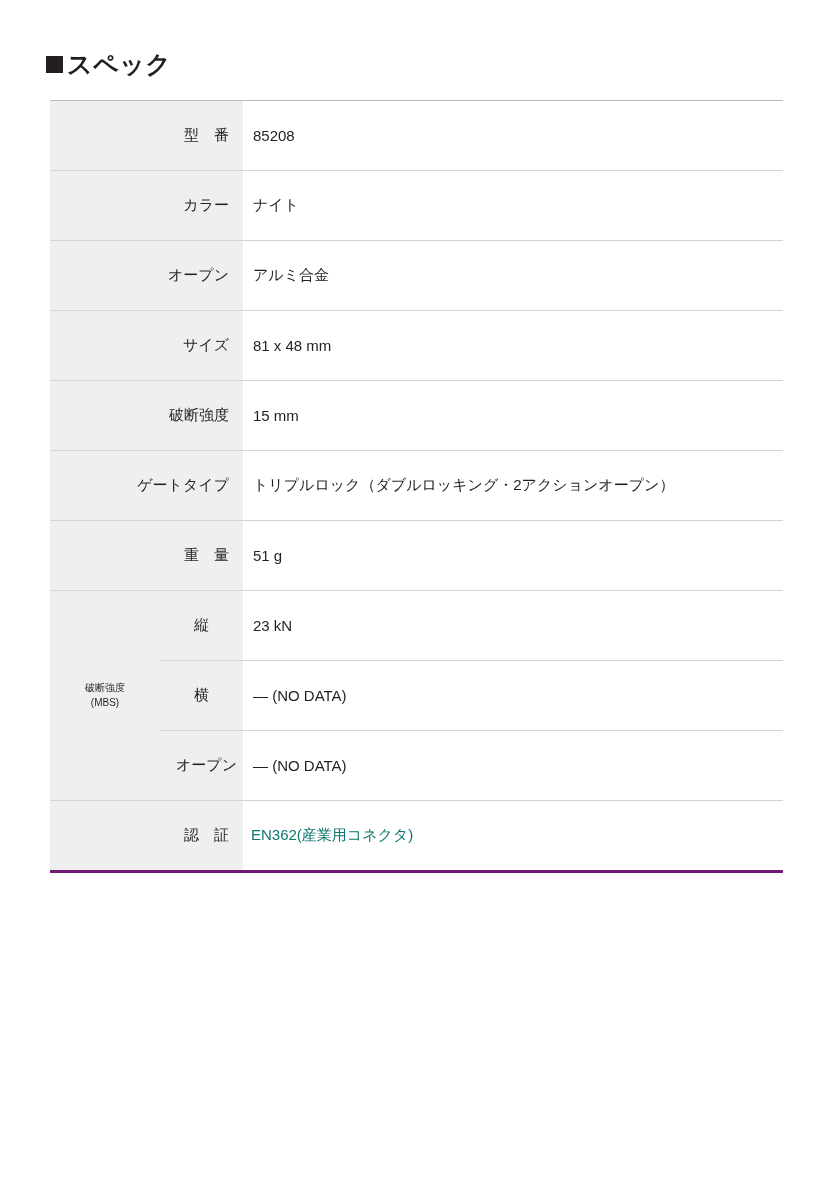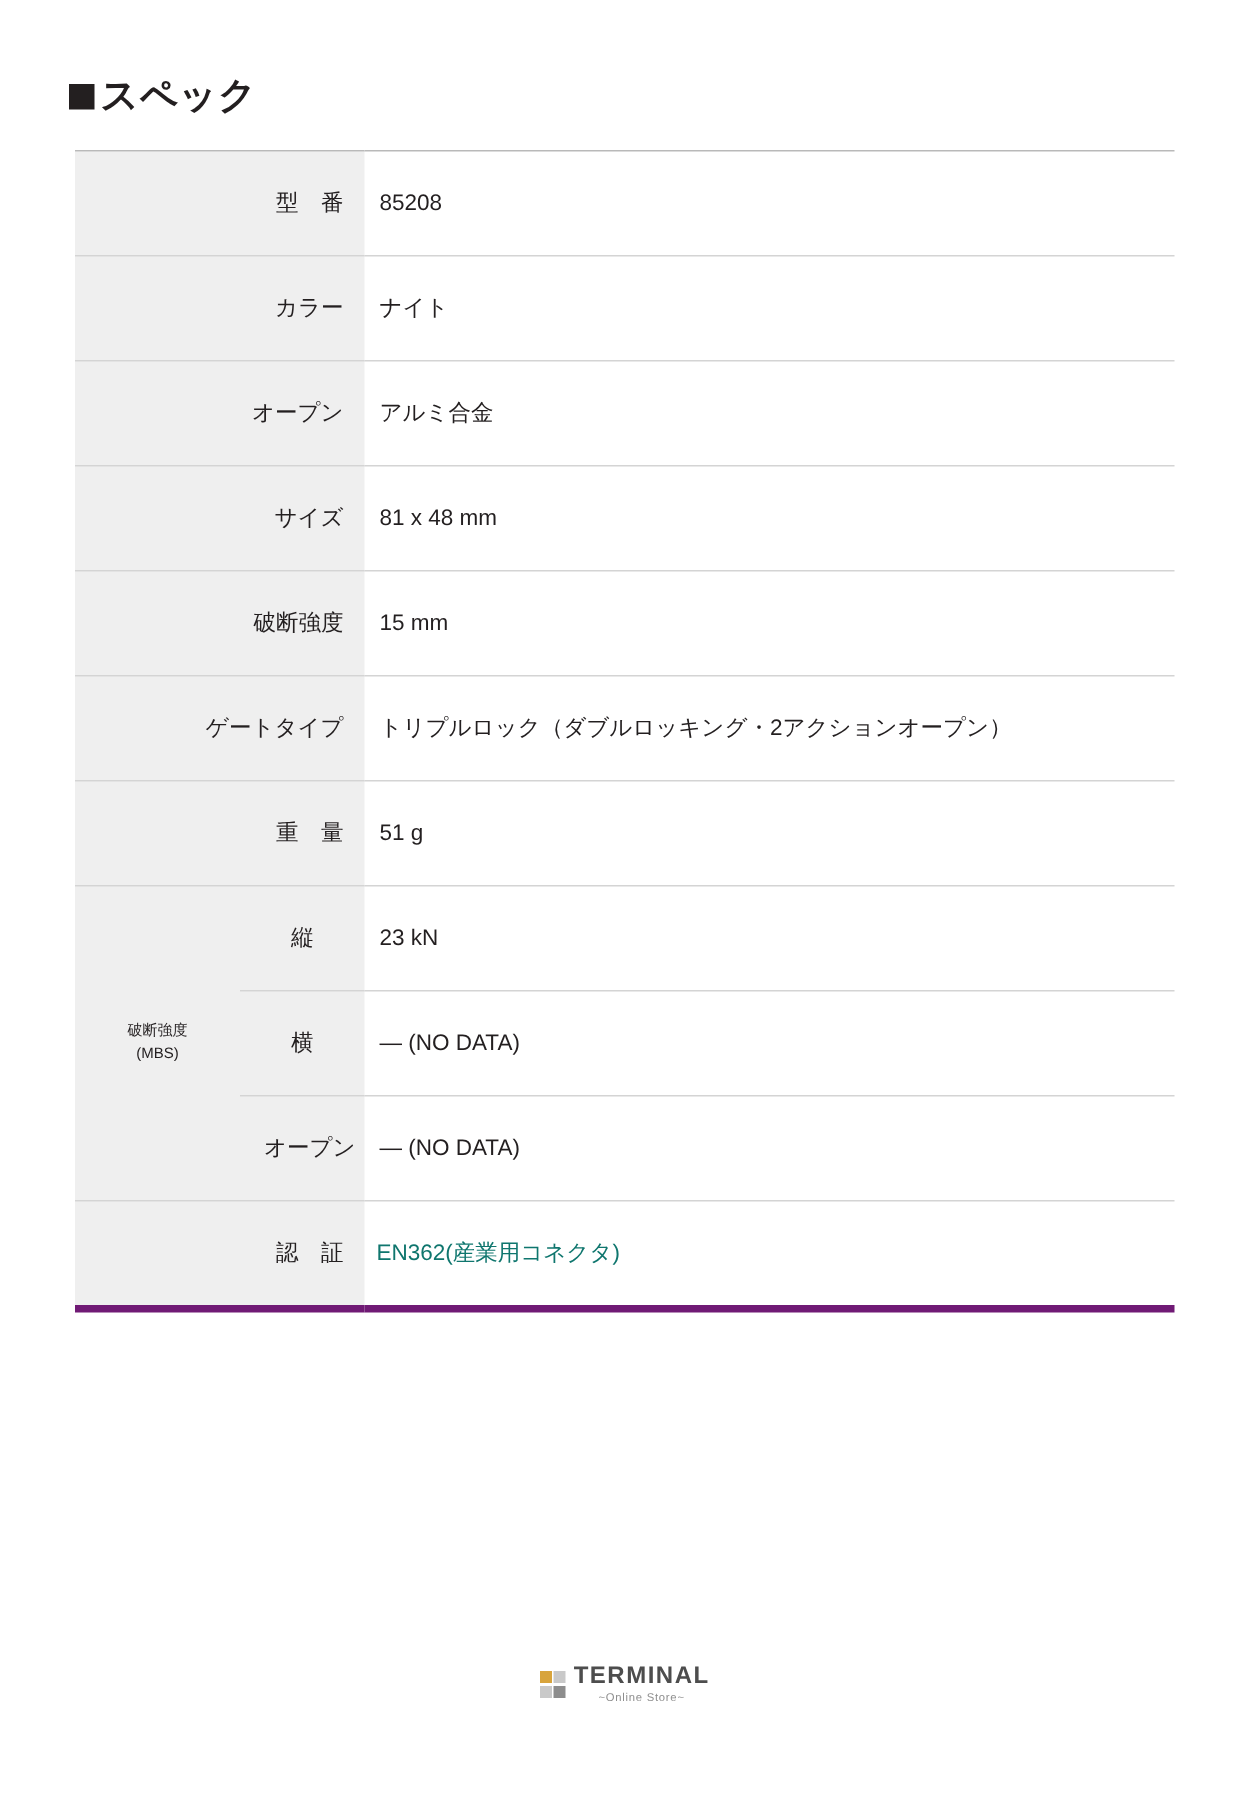--- a/index.html
+++ b/index.html
@@ -54,21 +54,21 @@
     table-layout: fixed;
   }
   .spec-table td {
     border-top: 1px solid #d4d4d4;
     border-bottom: 1px solid #d4d4d4;
     padding: 16px;
     height: 37px;
     vertical-align: middle;
   }
   .spec-table tr:first-child td { border-top: 1px solid #b9b9b9; }
-  .spec-table tr:last-child td { border-bottom: 5px solid #701a75; }
+  .spec-table tr:last-child td { border-bottom: 3px solid #701a75; }
 
   td.label {
     background: #efefef;
     text-align: right;
     padding-right: 14px;
     color: #231f20;
     font-size: 15px;
     white-space: nowrap;
   }
   td.label-c {
@@ -205,28 +205,14 @@
         <td class="value">― (NO DATA)</td>
       </tr>
 
       <tr>
         <td class="label" colspan="2">認　証</td>
         <td class="value-left">EN362(産業用コネクタ)</td>
       </tr>
     </tbody>
   </table>
 
-  <div class="footer">
-    <div class="logo">
-      <div class="logo-squares">
-        <div class="sqA"></div>
-        <div class="sqB"></div>
-        <div class="sqC"></div>
-        <div class="sqD"></div>
-      </div>
-      <div class="logo-text">
-        <div class="logo-main">TERMINAL</div>
-        <div class="logo-sub">~Online Store~</div>
-      </div>
-    </div>
-  </div>
 
 </div>
 
 </body></html>

